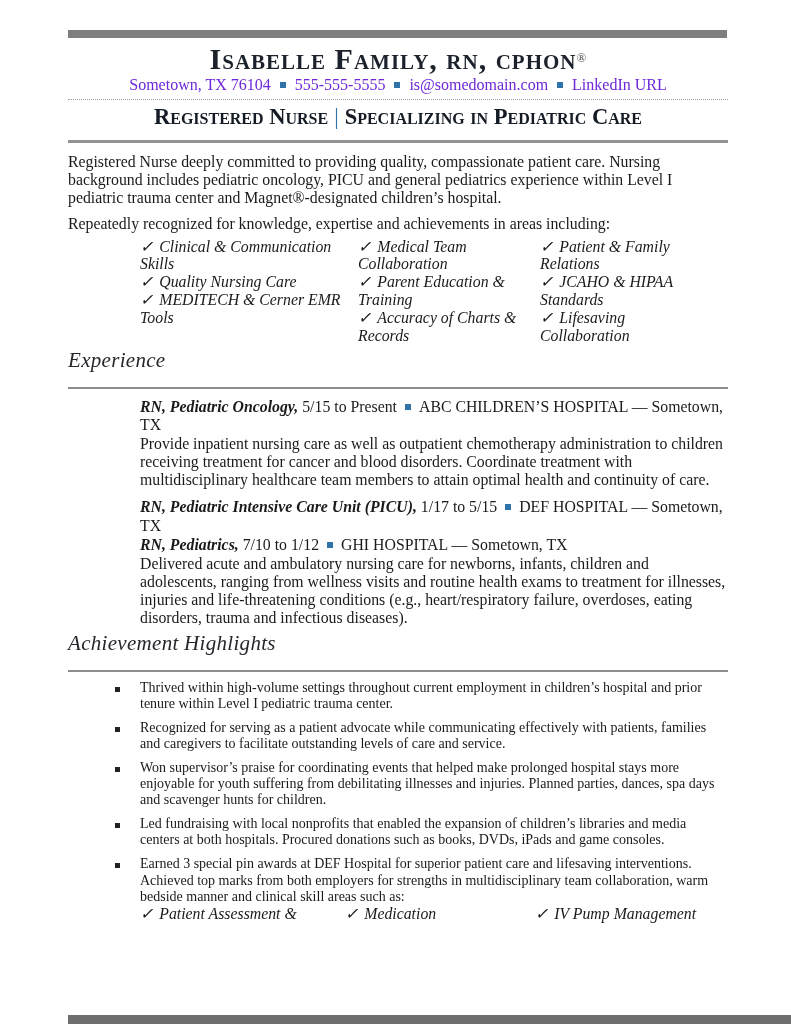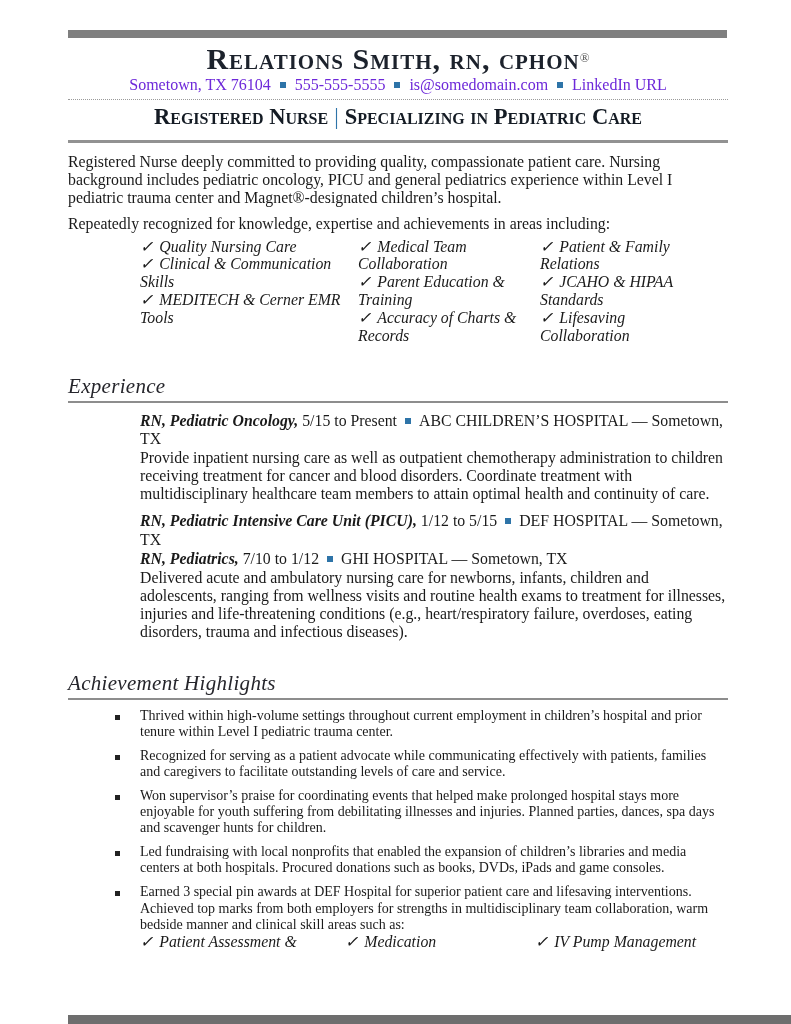--- a/index.html
+++ b/index.html
@@ -52,22 +52,22 @@
   .skills-grid {
     margin-left: 72px; margin-top: 4px;
     display: grid; grid-template-columns: 218px 182px 1fr;
     font-style: italic; font-size: 15.8px; line-height: 1.13;
   }
   .skill-col { padding-right: 10px; }
   .check { margin-right: 6px; }
 
   .sec-heading {
     font-style: italic; font-size: 21px; color: #26262c;
-    margin-top: 30px; border-bottom: 2px solid #8d8d8d;
-    padding-bottom: 3px; letter-spacing: 0.3px; line-height: 1.1;
+    margin-top: 4px; border-bottom: 2px solid #8d8d8d;
+    padding-bottom: 15px; letter-spacing: 0.3px; line-height: 1.1;
   }
   .jobs { margin-left: 72px; }
   .job-header { font-size: 15.8px; line-height: 1.15; margin-top: 9px; }
   .job-header.tight { margin-top: 1px; }
   .job-title { font-weight: bold; font-style: italic; }
   .job-header .sq { margin: 0 8px; }
   .job-desc { font-size: 15.8px; line-height: 1.15; margin-top: 1px; }
 
   .bullets { margin-left: 72px; }
   .b-item { position: relative; font-size: 14px; line-height: 1.15; margin-top: 8px; }
@@ -79,58 +79,58 @@
   }
 </style>
 </head>
 <body>
 
 <div class="page">
   <div class="bar-top"></div>
 
   <div class="content">
 
-    <div class="name-line"><span>Relations Smith,</span> <span class="creds">RN, CPHON</span><span class="regmark">®</span></div>
+    <div class="name-line"><span>Isabelle Family,</span> <span class="creds">RN, CPHON</span><span class="regmark">®</span></div>
 
     <div class="contact-line"><span>Sometown, TX 76104</span><span class="sq"></span><span>555-555-5555</span><span class="sq"></span><span>is@somedomain.com</span><span class="sq"></span><span>LinkedIn URL</span></div>
 
     <div class="dotted-rule"></div>
 
     <div class="title-line"><span>Registered Nurse</span><span class="pipe">|</span><span>Specializing in Pediatric Care</span></div>
 
     <div class="solid-rule"></div>
 
     <p class="p-intro">Registered Nurse deeply committed to providing quality, compassionate patient care. Nursing background includes pediatric oncology, PICU and general pediatrics experience within Level I pediatric trauma center and Magnet®-designated children’s hospital.</p>
     <p class="p-recognized">Repeatedly recognized for knowledge, expertise and achievements in areas including:</p>
 
     <div class="skills-grid">
       <div class="skill-col">
+        <div><span class="check">✓</span><span>Clinical &amp; Communication Skills</span></div>
         <div><span class="check">✓</span><span>Quality Nursing Care</span></div>
-        <div><span class="check">✓</span><span>Clinical &amp; Communication Skills</span></div>
         <div><span class="check">✓</span><span>MEDITECH &amp; Cerner EMR Tools</span></div>
       </div>
       <div class="skill-col">
         <div><span class="check">✓</span><span>Medical Team Collaboration</span></div>
         <div><span class="check">✓</span><span>Parent Education &amp; Training</span></div>
         <div><span class="check">✓</span><span>Accuracy of Charts &amp; Records</span></div>
       </div>
       <div class="skill-col">
         <div><span class="check">✓</span><span>Patient &amp; Family Relations</span></div>
         <div><span class="check">✓</span><span>JCAHO &amp; HIPAA Standards</span></div>
         <div><span class="check">✓</span><span>Lifesaving Collaboration</span></div>
       </div>
     </div>
 
     <div class="sec-heading">Experience</div>
 
     <div class="jobs">
       <div class="job-header"><span class="job-title">RN, Pediatric Oncology,</span> <span>5/15 to Present</span><span class="sq"></span><span>ABC CHILDREN’S HOSPITAL — Sometown, TX</span></div>
       <p class="job-desc">Provide inpatient nursing care as well as outpatient chemotherapy administration to children receiving treatment for cancer and blood disorders. Coordinate treatment with multidisciplinary healthcare team members to attain optimal health and continuity of care.</p>
 
-      <div class="job-header"><span class="job-title">RN, Pediatric Intensive Care Unit (PICU),</span> <span>1/12 to 5/15</span><span class="sq"></span><span>DEF HOSPITAL — Sometown, TX</span></div>
+      <div class="job-header"><span class="job-title">RN, Pediatric Intensive Care Unit (PICU),</span> <span>1/17 to 5/15</span><span class="sq"></span><span>DEF HOSPITAL — Sometown, TX</span></div>
 
       <div class="job-header tight"><span class="job-title">RN, Pediatrics,</span> <span>7/10 to 1/12</span><span class="sq"></span><span>GHI HOSPITAL — Sometown, TX</span></div>
       <p class="job-desc">Delivered acute and ambulatory nursing care for newborns, infants, children and adolescents, ranging from wellness visits and routine health exams to treatment for illnesses, injuries and life-threatening conditions (e.g., heart/respiratory failure, overdoses, eating disorders, trauma and infectious diseases).</p>
     </div>
 
     <div class="sec-heading">Achievement Highlights</div>
 
     <div class="bullets">
       <div class="b-item"><span class="bsq"></span><span>Thrived within high-volume settings throughout current employment in children’s hospital and prior tenure within Level I pediatric trauma center.</span></div>
       <div class="b-item"><span class="bsq"></span><span>Recognized for serving as a patient advocate while communicating effectively with patients, families and caregivers to facilitate outstanding levels of care and service.</span></div>

